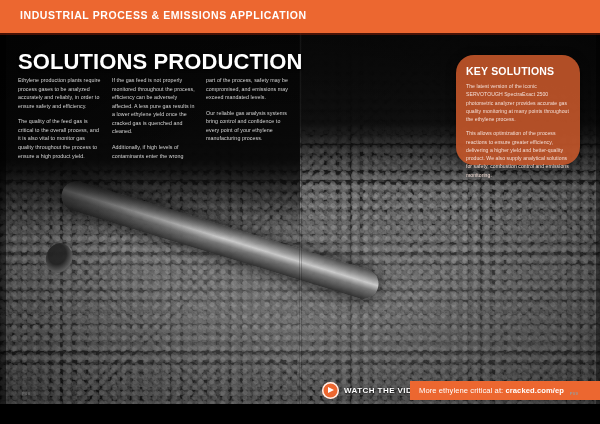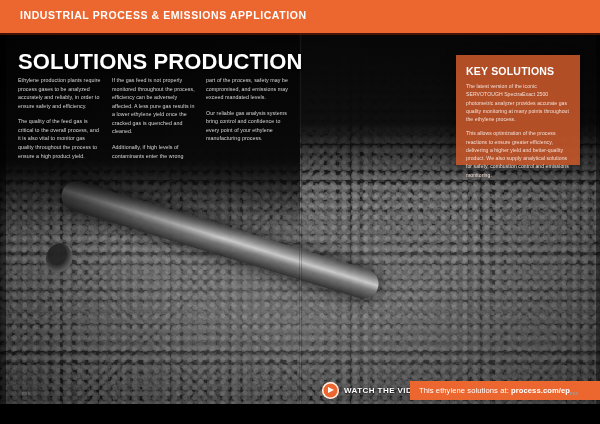--- a/index.html
+++ b/index.html
@@ -72,21 +72,21 @@
 
   
   .cols{position:absolute;left:18px;top:76px;width:272px;display:flex;gap:10px;}
   .col{width:84px;}
   .col p{margin:0 0 7px 0;font-size:5.3px;line-height:1.62;color:#d6d6d6;
     letter-spacing:.012em;}
   .col p:last-child{margin-bottom:0;}
 
   
   .ks{position:absolute;left:456px;top:55px;width:124px;height:110px;
-    background:rgba(196,86,42,.90);padding:0;box-shadow:0 2px 10px rgba(0,0,0,.5);}
+    background:rgba(196,86,42,.90);padding:0;box-shadow:0 2px 10px rgba(0,0,0,.5);border-radius:18px;}
   .ks-title{position:absolute;left:10px;top:10px;font-size:10.5px;font-weight:700;
     letter-spacing:.02em;color:#fff;}
   .ks-body{position:absolute;left:10px;top:27px;width:106px;}
   .ks-body p{margin:0 0 6px 0;font-size:5.1px;line-height:1.62;color:#f3ded6;letter-spacing:.012em;}
   .ks-body p:last-child{margin-bottom:0;}
 
   
   .cta{position:absolute;left:322px;top:382px;height:17px;display:flex;align-items:center;}
   .playwrap{position:relative;width:17px;height:17px;flex:0 0 auto;}
   .playcirc{position:absolute;inset:0;border-radius:50%;background:#ec6730;
@@ -153,19 +153,19 @@
 
   <div class="cta">
     <div class="playwrap">
       <div class="playcirc"></div>
       <div class="playtri"></div>
     </div>
     <span class="watch">WATCH THE VIDEO</span>
   </div>
 
   <div class="morebar">
-    <span class="moretxt"><span>This ethylene solutions at: </span><b>process.com/ep</b></span>
+    <span class="moretxt"><span>More ethylene critical at: </span><b>cracked.com/ep</b></span>
   </div>
 
   <div class="pnum l">P08</div>
   <div class="pnum r">P09</div>
 
 </div>
 
 </body></html>

